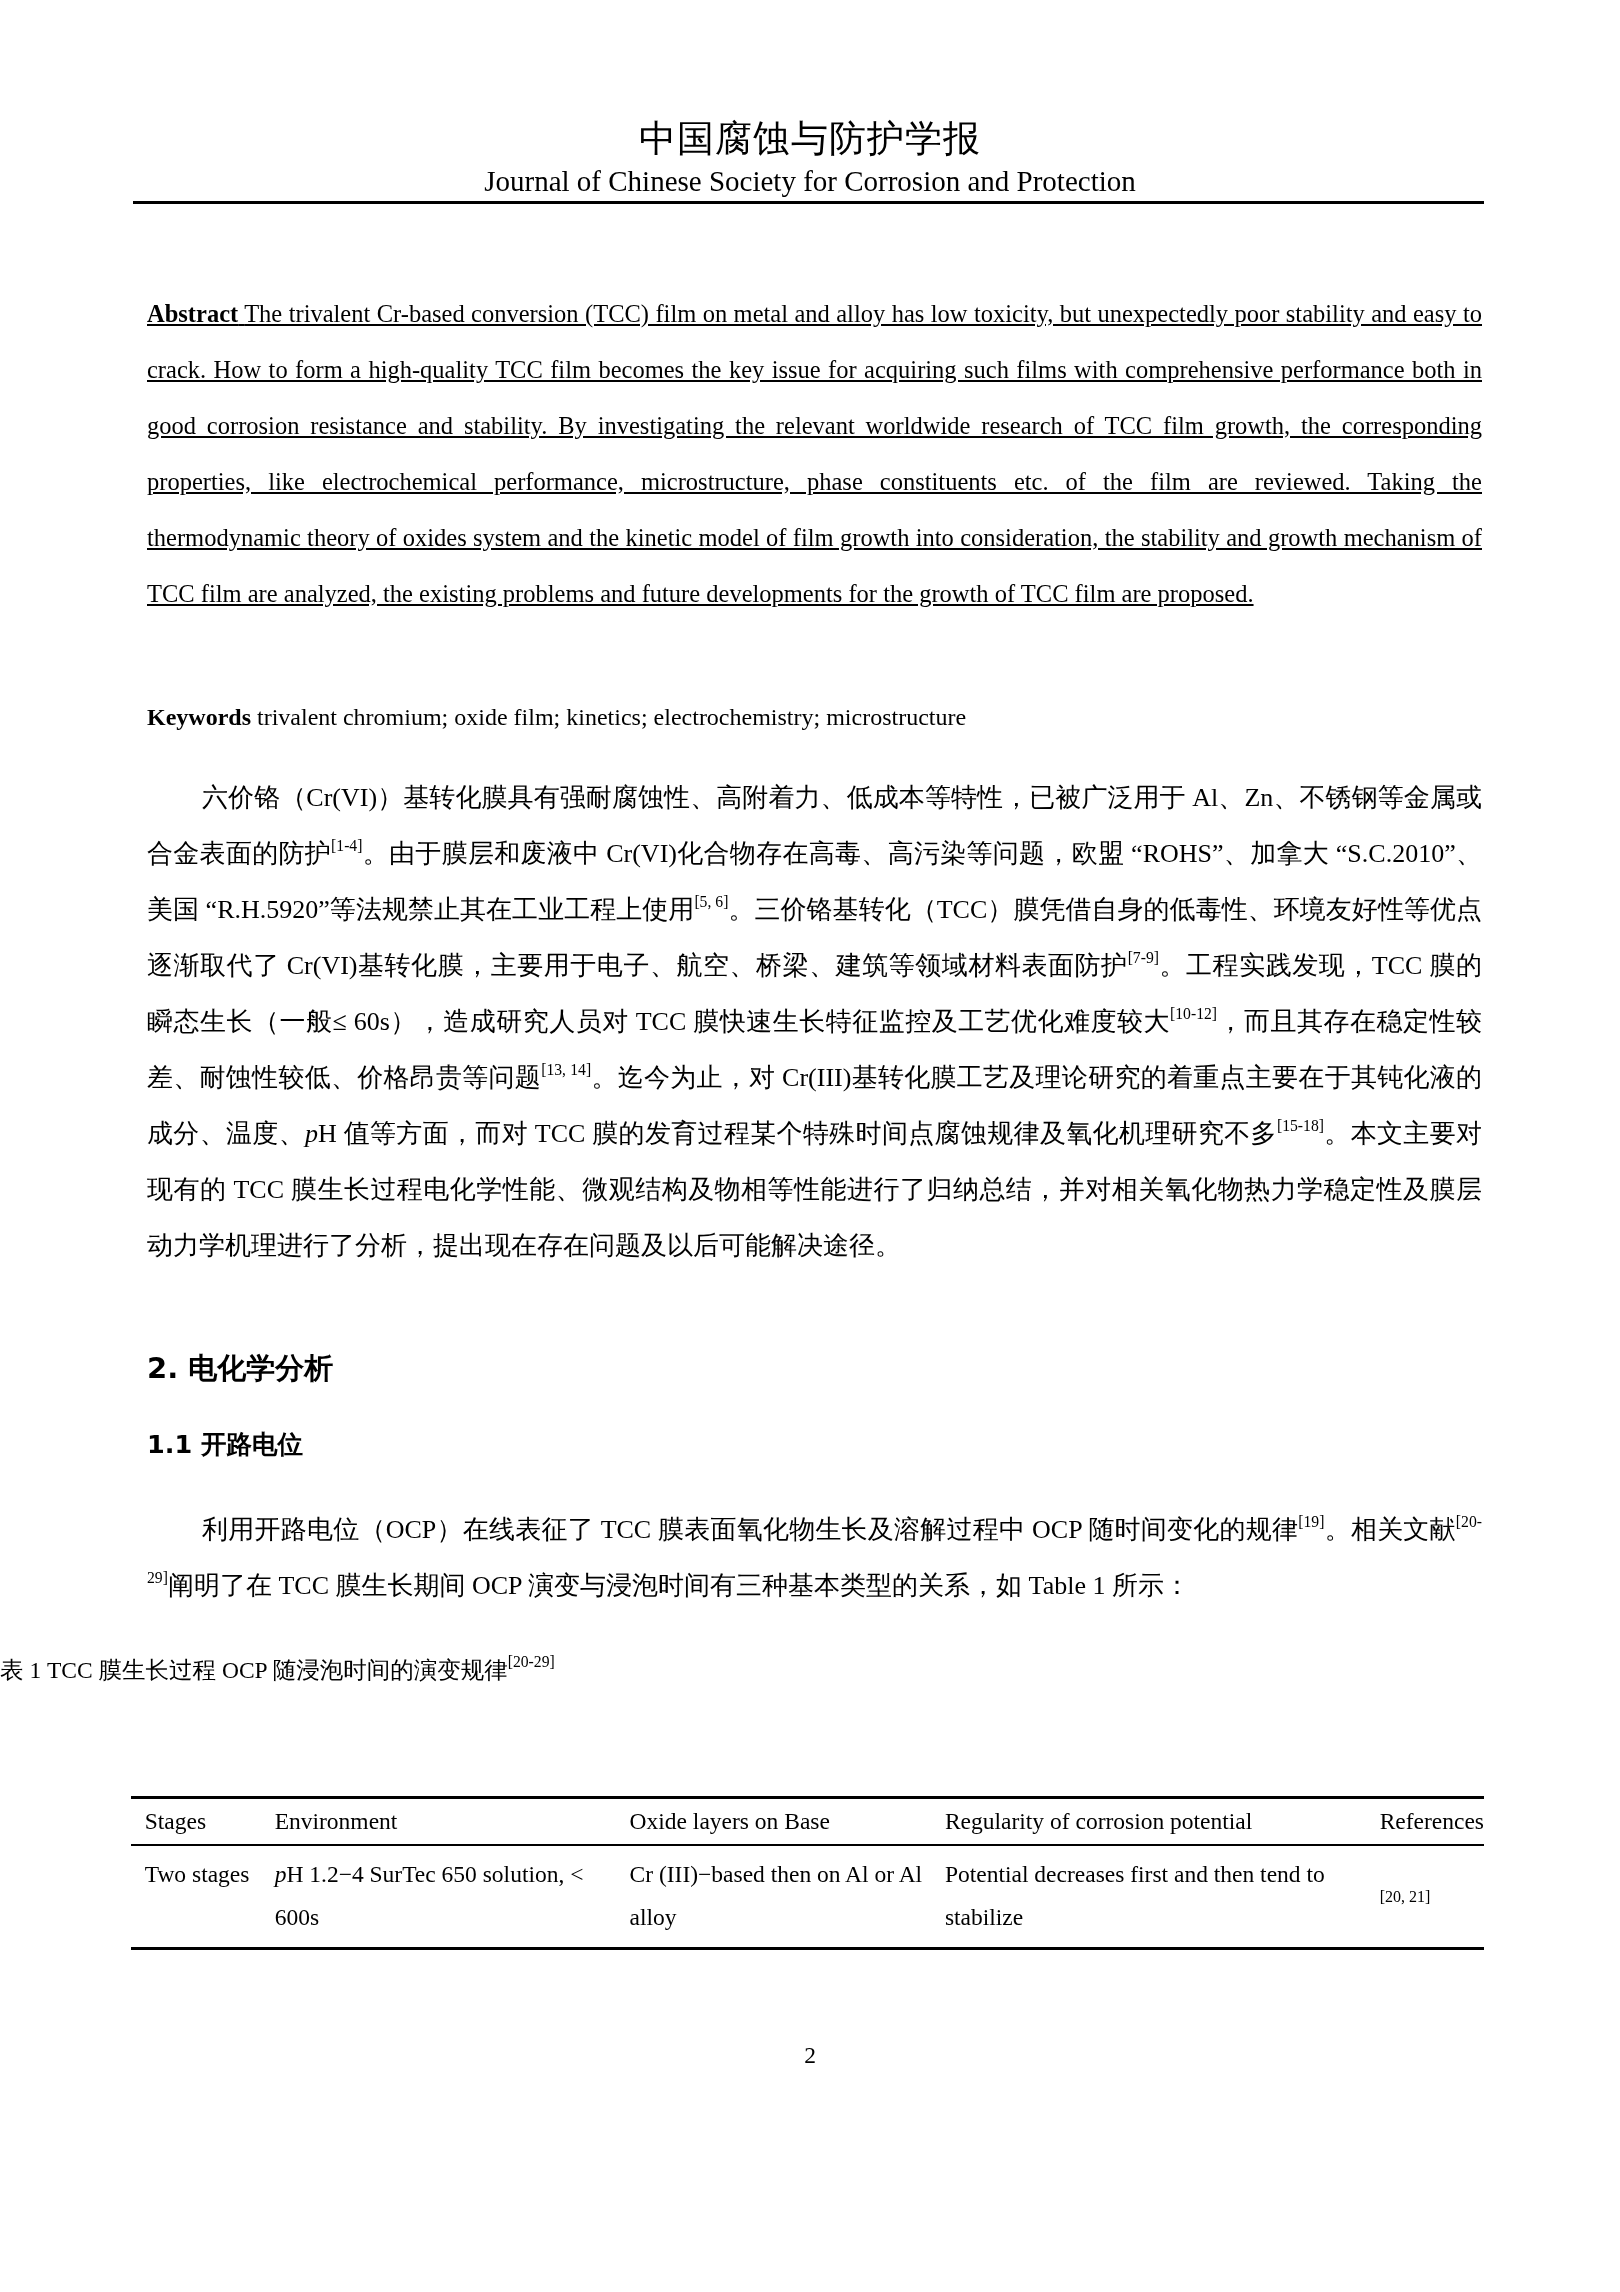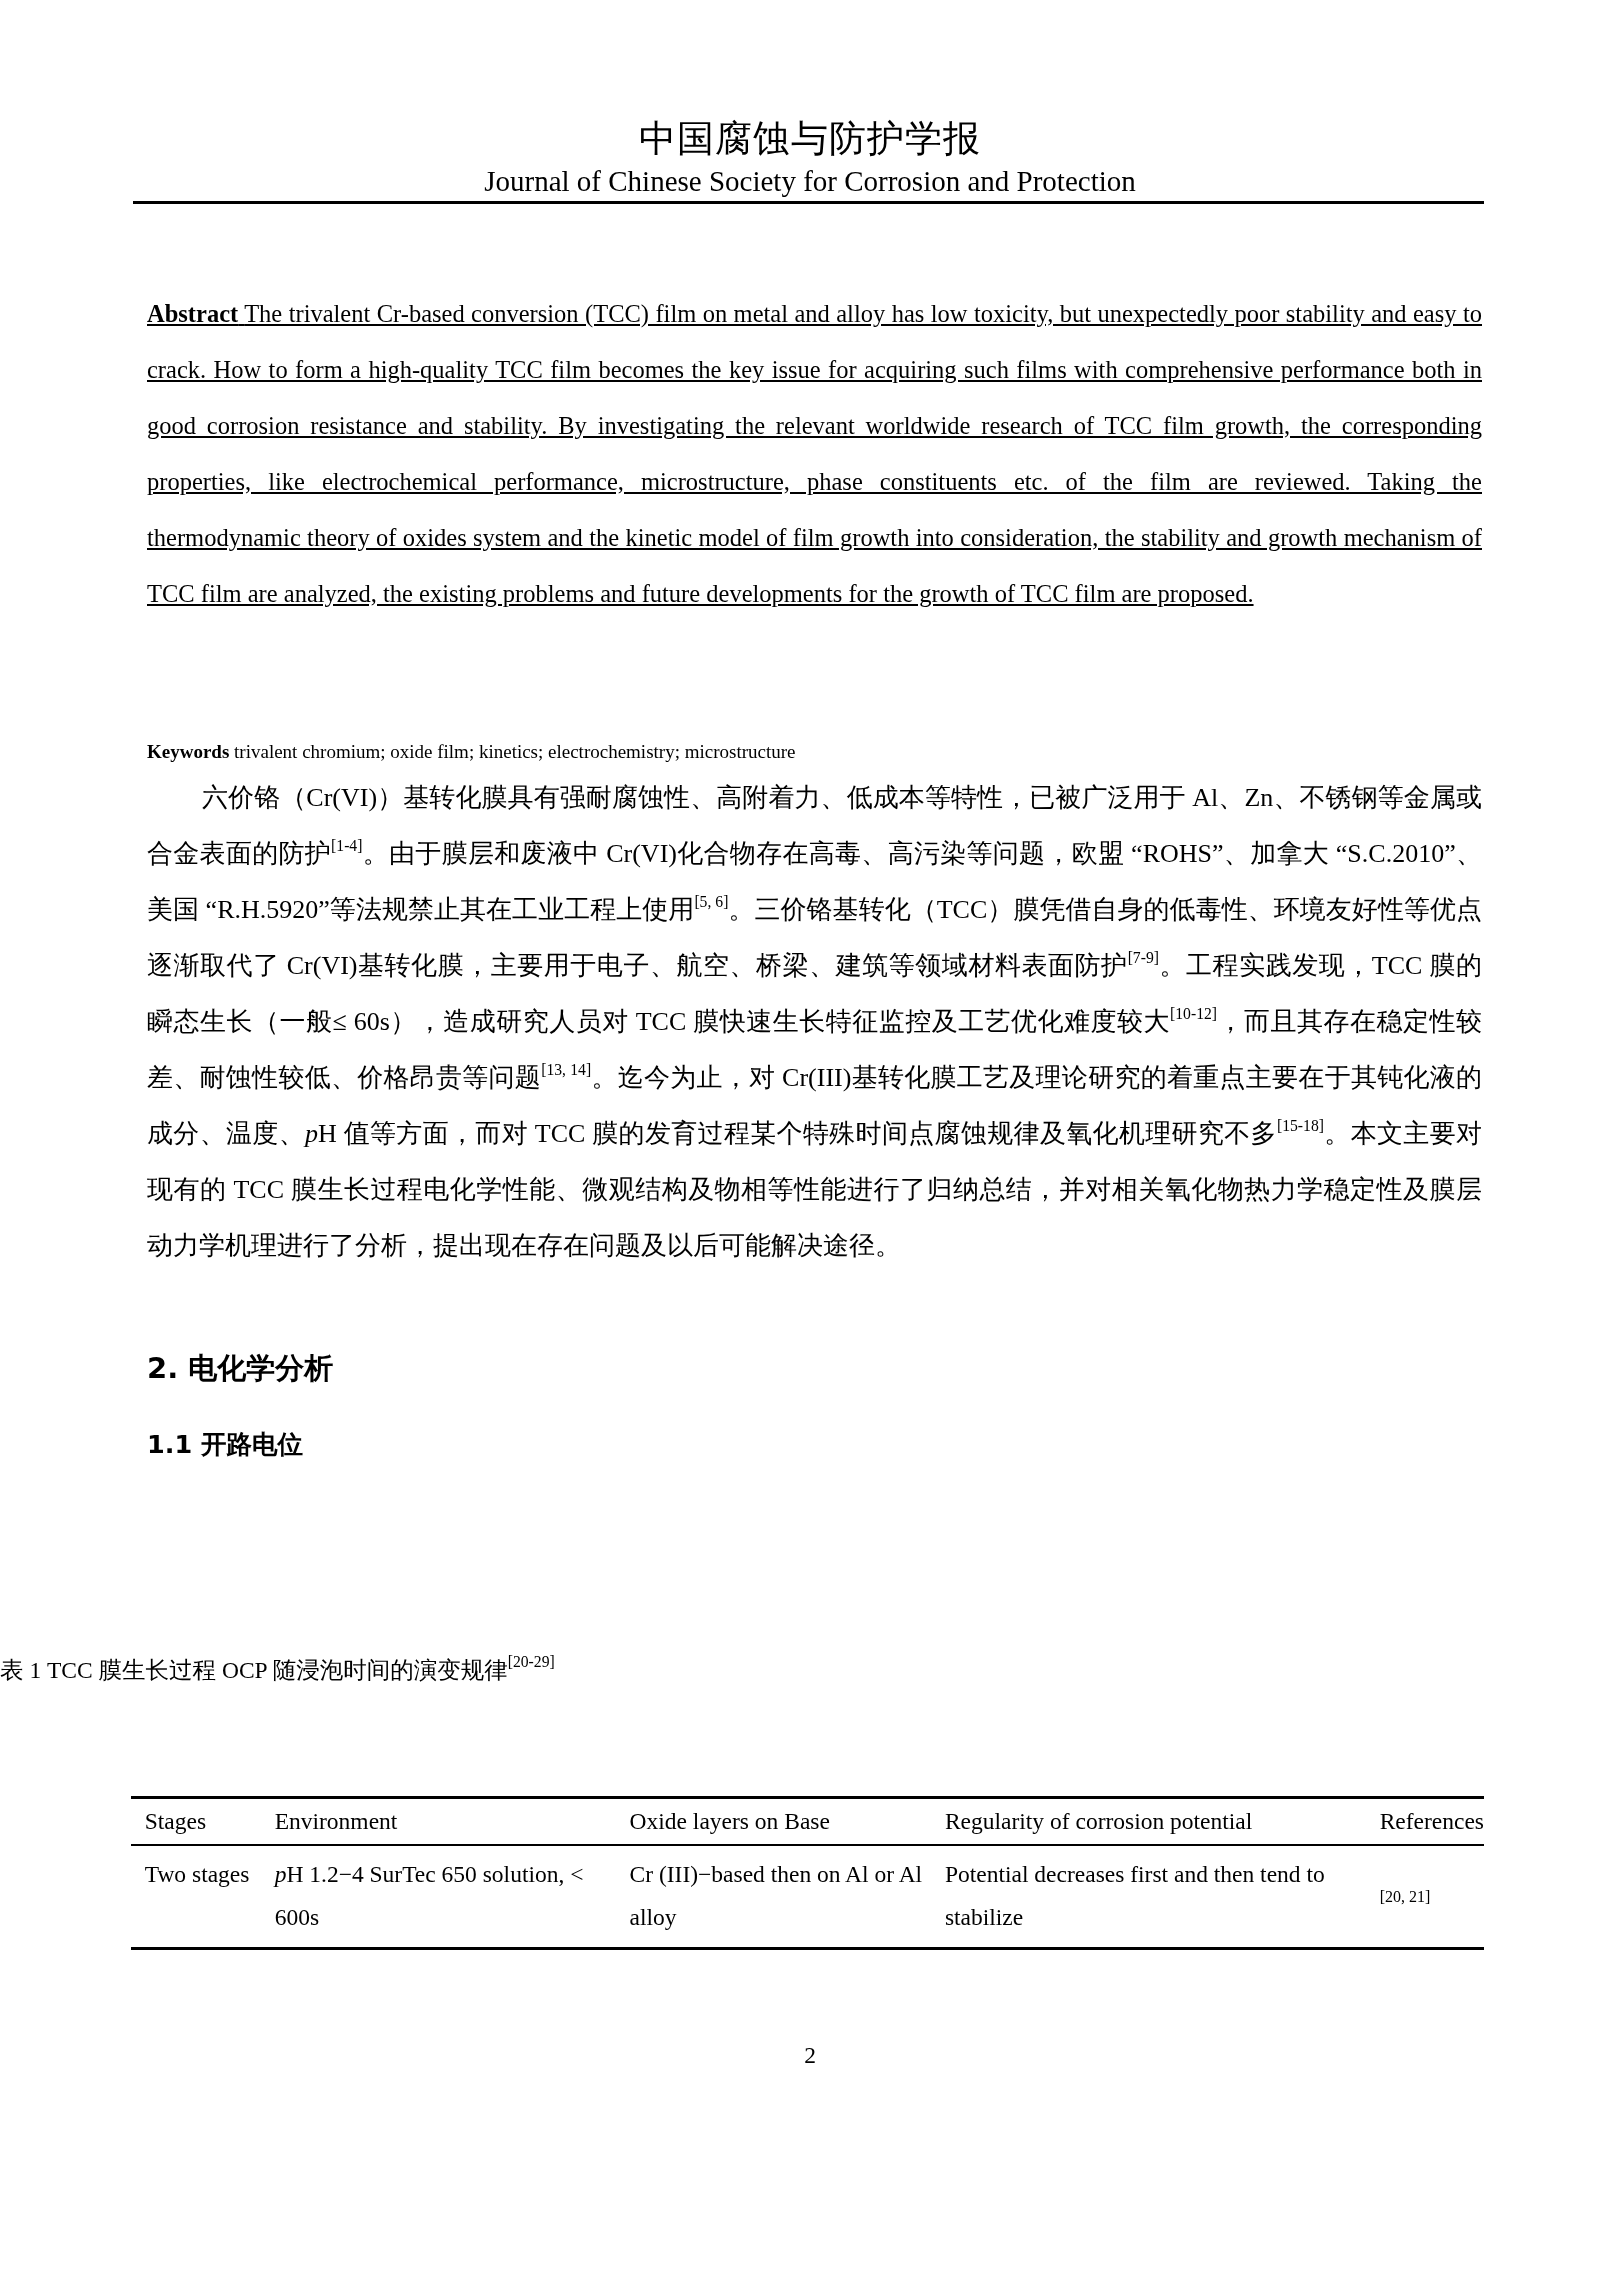--- a/index.html
+++ b/index.html
@@ -22,21 +22,21 @@
     position: absolute; left: 133px; width: 1351px; top: 201px; height: 2.9px; background: #000;
   }
 
   .block { position: absolute; left: 147px; width: 1335px; }
   .en-para {
     font-size: 24.5px; line-height: 56px; text-align: justify;
   }
   .en-para b { font-weight: bold; }
 
   .abstract { top: 286px; }
-  .keywords { top: 732px; font-size: 19px; line-height: 39px; }
+  .keywords { top: 698px; font-size: 24px; line-height: 39px; }
 
   .cn-para {
     font-size: 26px; line-height: 56px; text-align: justify; text-indent: 55px;
     font-family: "Liberation Serif", "DejaVu Serif", serif;
   }
   sup { font-size: 15.7px; line-height: 0; vertical-align: 10.8px; }
 
   .intro { top: 770px; }
   .h1 { top: 1349px; font-size: 29px; font-weight: bold; line-height: 39px;
         font-family: "DejaVu Sans", "Liberation Sans", sans-serif; }
@@ -80,20 +80,21 @@
   <p class="block keywords" style="margin:0;">
     <b>Keywords</b>
     <span>trivalent chromium; oxide film; kinetics; electrochemistry; microstructure</span>
   </p>
 
   <p class="block cn-para intro" style="margin:0;"><span>六价铬（Cr(VI)）基转化膜具有强耐腐蚀性、高附着力、低成本等特性，已被广泛用于 Al、Zn、不锈钢等金属或合金表面的防护</span><sup>[1-4]</sup><span>。由于膜层和废液中 Cr(VI)化合物存在高毒、高污染等问题，欧盟 “ROHS”、加拿大 “S.C.2010”、美国 “R.H.5920”等法规禁止其在工业工程上使用</span><sup>[5, 6]</sup><span>。三价铬基转化（TCC）膜凭借自身的低毒性、环境友好性等优点逐渐取代了 Cr(VI)基转化膜，主要用于电子、航空、桥梁、建筑等领域材料表面防护</span><sup>[7-9]</sup><span>。工程实践发现，TCC 膜的瞬态生长（一般≤ 60s），造成研究人员对 TCC 膜快速生长特征监控及工艺优化难度较大</span><sup>[10-12]</sup><span>，而且其存在稳定性较差、耐蚀性较低、价格昂贵等问题</span><sup>[13, 14]</sup><span>。迄今为止，对 Cr(III)基转化膜工艺及理论研究的着重点主要在于其钝化液的成分、温度、</span><i>p</i><span>H 值等方面，而对 TCC 膜的发育过程某个特殊时间点腐蚀规律及氧化机理研究不多</span><sup>[15-18]</sup><span>。本文主要对现有的 TCC 膜生长过程电化学性能、微观结构及物相等性能进行了归纳总结，并对相关氧化物热力学稳定性及膜层动力学机理进行了分析，提出现在存在问题及以后可能解决途径。</span></p>
 
   <div class="block h1">2.  电化学分析</div>
   <div class="block h2">1.1  开路电位</div>
 
+  <p class="block cn-para ocp" style="margin:0;"><span>利用开路电位（OCP）在线表征了 TCC 膜表面氧化物生长及溶解过程中 OCP 随时间变化的规律</span><sup>[19]</sup><span>。相关文献</span><sup>[20-29]</sup><span>阐明了在 TCC 膜生长期间 OCP 演变与浸泡时间有三种基本类型的关系，如 Table 1 所示：</span></p>
 
   <div class="cap-cn"><span>表 1 TCC 膜生长过程 OCP 随浸泡时间的演变规律</span><sup>[20-29]</sup></div>
 
   <table class="t1">
     <thead>
       <tr>
         <th class="c1">Stages</th>
         <th class="c2">Environment</th>
         <th class="c3">Oxide layers on Base</th>
         <th class="c4">Regularity of corrosion potential</th>

